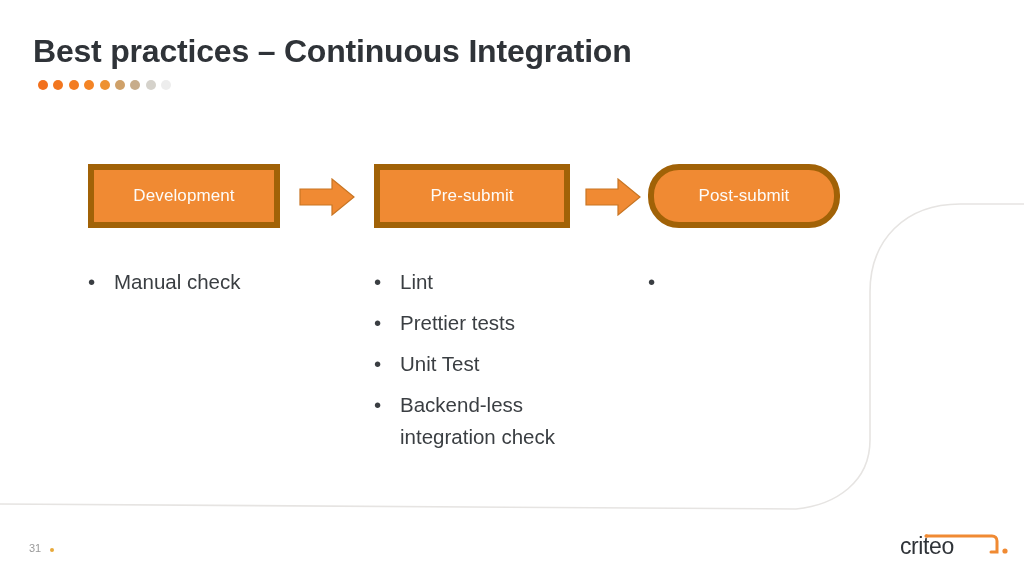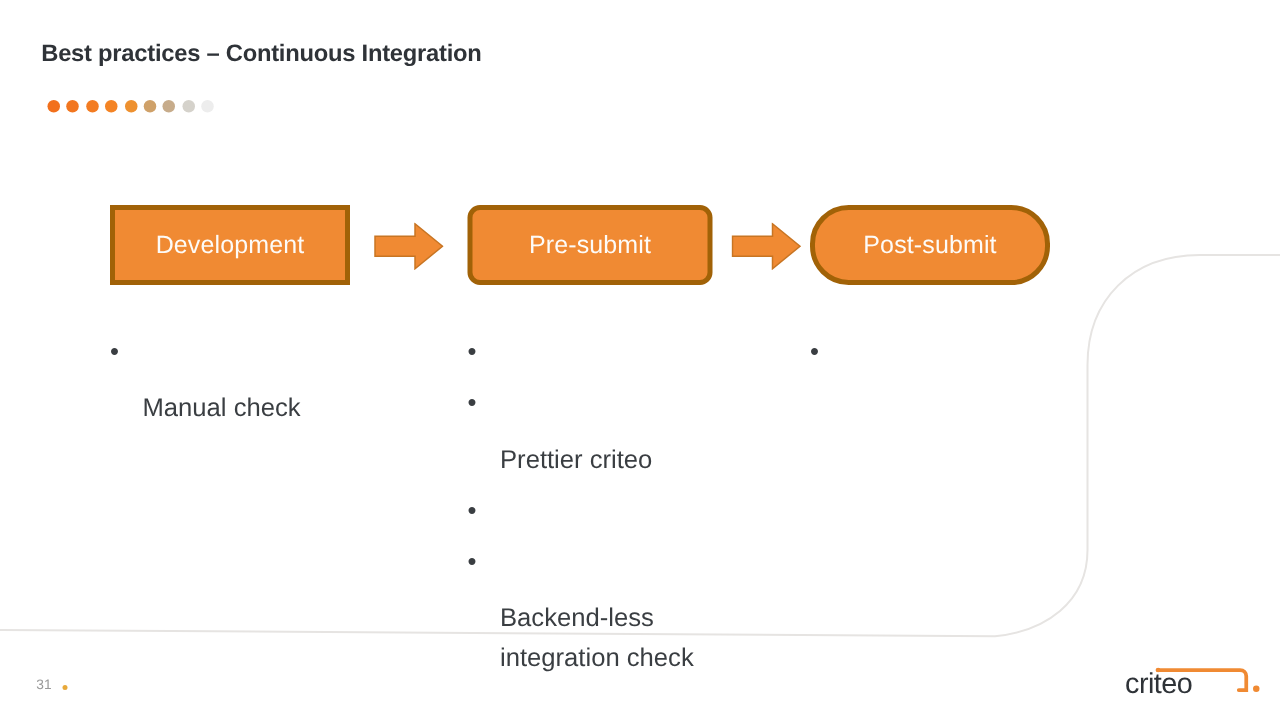--- a/index.html
+++ b/index.html
@@ -32,21 +32,21 @@
     width: 1024px;
     height: 576px;
     pointer-events: none;
   }
 
   
   .title {
     position: absolute;
     left: 33px;
     top: 33px;
-    font-size: 19px;
+    font-size: 32px;
     font-weight: bold;
     color: #2F3338;
     letter-spacing: -0.2px;
     white-space: nowrap;
   }
 
   
   .dot-row {
     position: absolute;
     left: 38px;
@@ -68,31 +68,31 @@
     left: 0;
     top: 164px;
     width: 1024px;
     height: 64px;
   }
   .stage-box {
     position: absolute;
     top: 0;
     height: 64px;
     background: #F08A33;
-    border: 4px solid #a16207;
+    border: 6px solid #a16207;
     box-sizing: border-box;
     display: flex;
     align-items: center;
     justify-content: center;
     color: #FDFBF8;
-    font-size: 20px;
+    font-size: 17px;
     letter-spacing: 0.1px;
   }
   .stage-box.s0 { left: 88px;  width: 192px; }
-  .stage-box.s1 { left: 374px; width: 196px; border-radius: 10px; }
+  .stage-box.s1 { left: 374px; width: 196px; }
   .stage-box.s2 { left: 648px; width: 192px; border-radius: 31px; }
 
   .flow-arrow {
     position: absolute;
     top: 14px;
     width: 56px;
     height: 38px;
   }
   .flow-arrow.a0 { left: 299px; }
   .flow-arrow.a1 { left: 585px; }
@@ -117,21 +117,20 @@
   .bullet .marker {
     flex: 0 0 auto;
     width: 26px;
     text-align: left;
     font-size: 20.5px;
     line-height: 32px;
     color: #3A3E42;
   }
   .bullet .btext {
     flex: 1 1 auto;
-    margin-top: 45px;
   }
 
   
   .page-num {
     position: absolute;
     left: 29px;
     top: 542px;
     font-size: 11px;
     color: #9A9A9A;
   }
@@ -202,27 +201,29 @@
   <div class="col c0">
     <div class="bullet">
       <span class="marker">•</span>
       <span class="btext">Manual check</span>
     </div>
   </div>
 
   <div class="col c1">
     <div class="bullet">
       <span class="marker">•</span>
-    </div>
-    <div class="bullet">
-      <span class="marker">•</span>
-      <span class="btext">Prettier criteo</span>
-    </div>
-    <div class="bullet">
-      <span class="marker">•</span>
+      <span class="btext">Lint</span>
+    </div>
+    <div class="bullet">
+      <span class="marker">•</span>
+      <span class="btext">Prettier tests</span>
+    </div>
+    <div class="bullet">
+      <span class="marker">•</span>
+      <span class="btext">Unit Test</span>
     </div>
     <div class="bullet">
       <span class="marker">•</span>
       <span class="btext">Backend-less integration check</span>
     </div>
   </div>
 
   <div class="col c2">
     <div class="bullet">
       <span class="marker">•</span>

